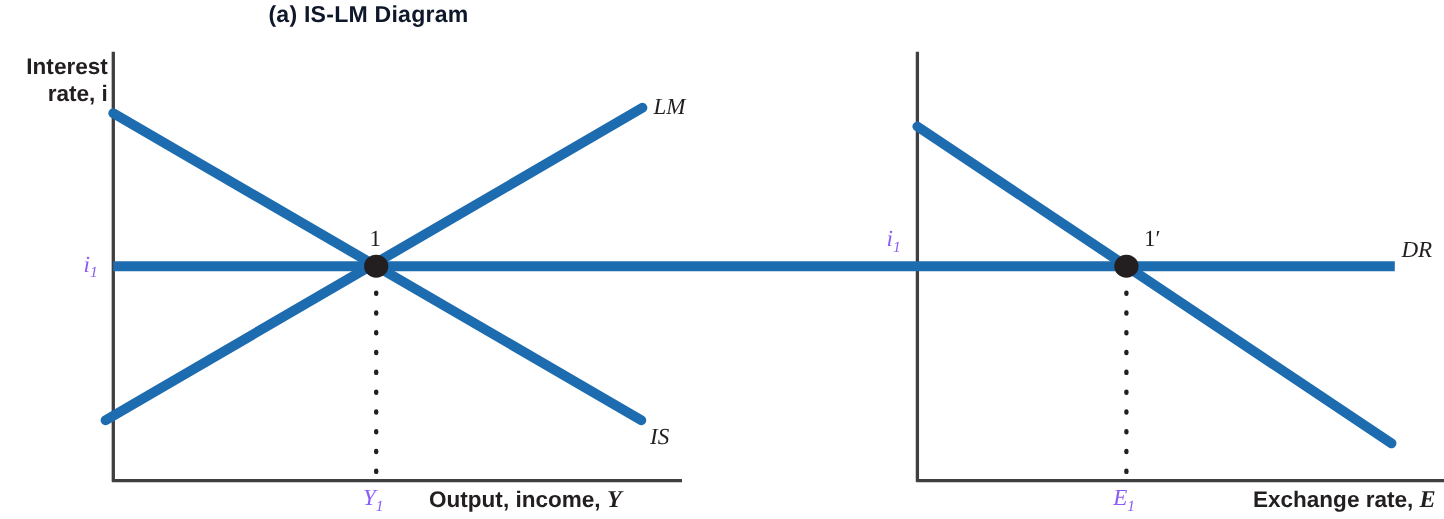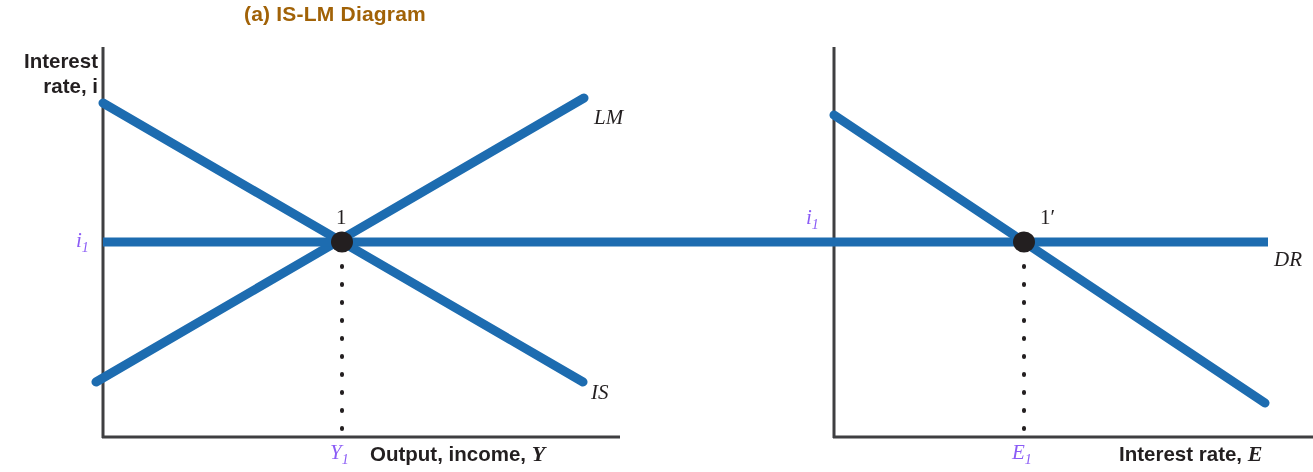--- a/index.html
+++ b/index.html
@@ -13,21 +13,21 @@
     height: 472px;
     background: #ffffff;
     font-family: "Liberation Sans", sans-serif;
     overflow: hidden;
   }
   .panel-title {
     position: absolute;
     font-family: "Liberation Sans", sans-serif;
     font-weight: bold;
     font-size: 21px;
-    color: #a16207;
+    color: #0f172a;
     letter-spacing: 0.2px;
     white-space: nowrap;
     transform: translateX(-50%);
   }
   #title-a { left: 335px; top: 2px; }
   #title-b { left: 1065px; top: 2px; }
 
   .axis-label-block {
     position: absolute;
     font-family: "Liberation Sans", sans-serif;
@@ -41,20 +41,21 @@
   #ylabel-a { left: -8px; top: 48px; width: 106px; }
   #ylabel-b { left: 688px; top: 42px; width: 140px; }
 
   .xaxis-label {
     position: absolute;
     font-family: "Liberation Sans", sans-serif;
     font-weight: bold;
     font-size: 20.5px;
     color: #231f20;
     white-space: nowrap;
+    margin-left: 20px;
   }
   #xlabel-a { left: 370px; top: 441px; }
   #xlabel-b { left: 1119px; top: 441px; }
   .xaxis-label .ital {
     font-family: "Liberation Serif", serif;
     font-style: italic;
     font-weight: bold;
     font-size: 22px;
   }
 
@@ -75,25 +76,24 @@
   #tick-y1 { left: 330px; top: 440px; text-align: center; }
   #tick-e1 { left: 1012px; top: 440px; text-align: center; }
 
   .curve-label {
     position: absolute;
     font-family: "Liberation Serif", serif;
     font-style: italic;
     font-size: 21px;
     color: #231f20;
     white-space: nowrap;
-    margin-top: 20px;
   }
   #label-lm { left: 594px; top: 85px; }
-  #label-is { left: 591px; top: 360px; }
-  #label-dr { left: 1274px; top: 227px; }
+  #label-is { left: 591px; top: 385px; }
+  #label-dr { left: 1274px; top: 215px; }
   #label-fr { left: 1332px; top: 394px; }
 
   .point-label {
     position: absolute;
     font-family: "Liberation Serif", serif;
     font-size: 21px;
     color: #231f20;
     white-space: nowrap;
   }
   #point-label-1 { left: 336px; top: 205px; }
@@ -112,21 +112,21 @@
 
 <div id="figure">
 
   <div class="panel-title" id="title-a">(a) IS-LM Diagram</div>
 
   <div class="axis-label-block" id="ylabel-a">Interest
 rate, i</div>
 
   <div class="xaxis-label" id="xlabel-a"><span>Output, income, </span><span class="ital">Y</span></div>
 
-  <div class="xaxis-label" id="xlabel-b"><span>Interest rate, </span><span class="ital">E</span></div>
+  <div class="xaxis-label" id="xlabel-b"><span>Exchange rate, </span><span class="ital">E</span></div>
 
   <div class="tick-label" id="tick-i1-a"><span>i</span><sub>1</sub></div>
 
   <div class="tick-label" id="tick-i1-b"><span>i</span><sub>1</sub></div>
 
   <div class="tick-label" id="tick-y1"><span>Y</span><sub>1</sub></div>
 
   <div class="tick-label" id="tick-e1"><span>E</span><sub>1</sub></div>
 
   <div class="curve-label" id="label-lm">LM</div>

